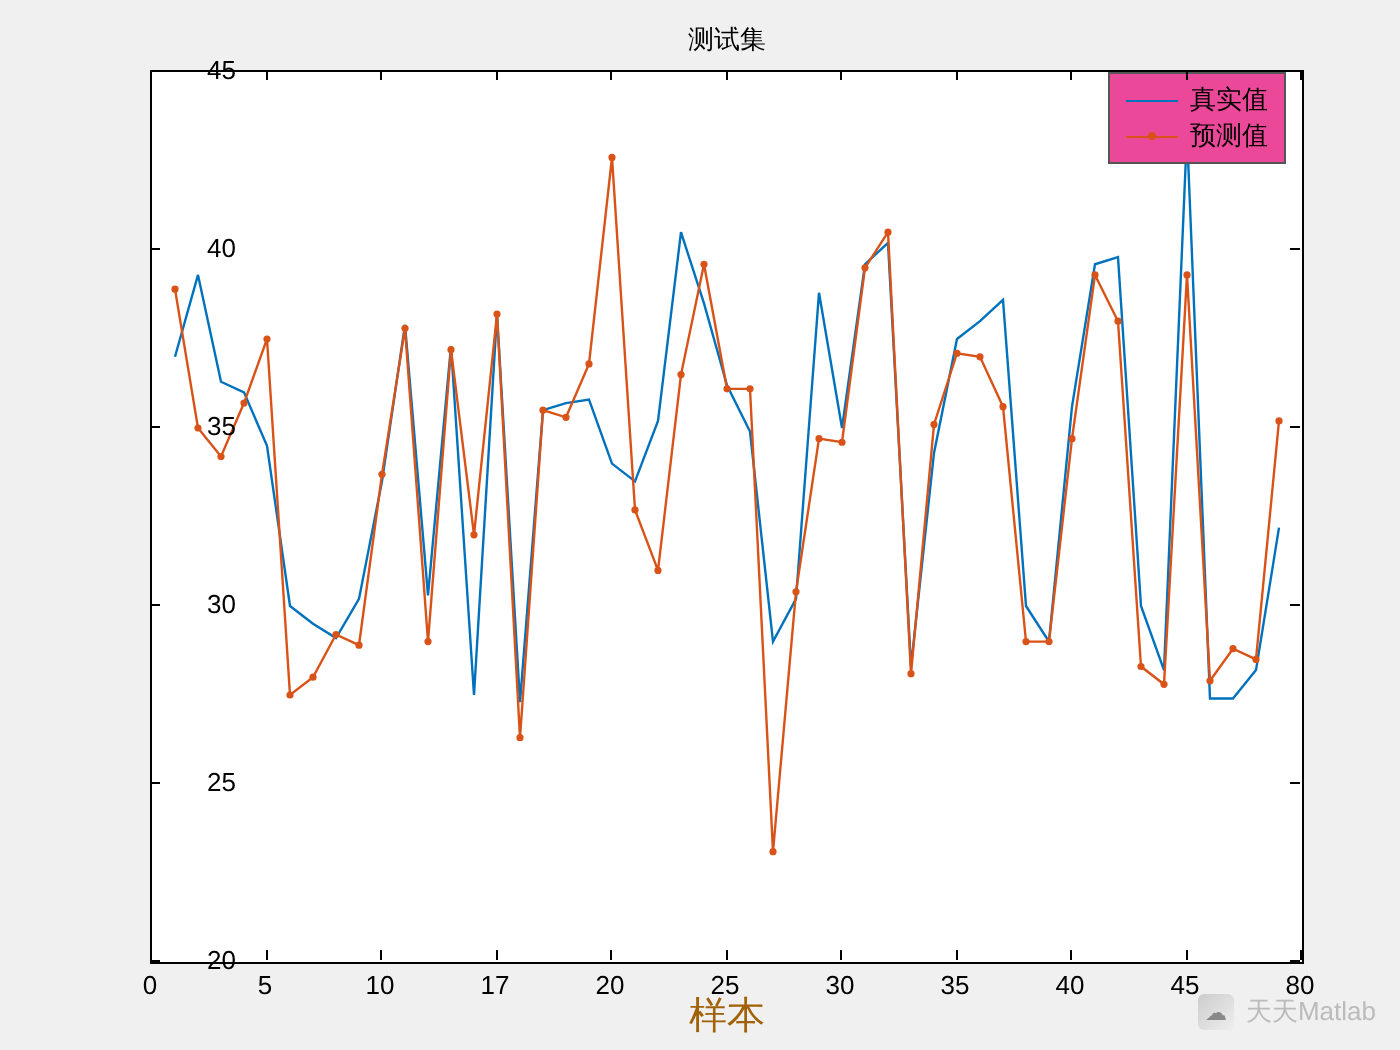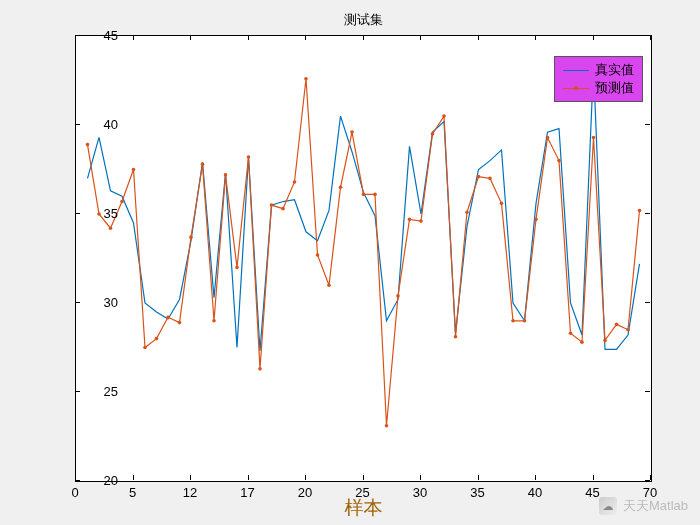--- a/index.html
+++ b/index.html
@@ -3,21 +3,21 @@
 <meta charset="utf-8">
 <style>
   html,body{margin:0;padding:0;width:700px;height:525px;background:#fff;font-family:Arial,"Microsoft YaHei",sans-serif;overflow:hidden}
   .figure{position:absolute;left:0;top:0;width:700px;height:525px;background:#f0f0f0}
   .axes{position:absolute;left:75px;top:35px;width:575px;height:445px;background:#fff;border:1px solid #000}
   .title{position:absolute;width:100%;top:-25px;text-align:center;font-size:13px;color:#000}
   .xlabel{position:absolute;width:100%;bottom:-40px;text-align:center;font-size:19px;color:#a16207}
   .ytick{position:absolute;right:582px;font-size:13px;color:#000;transform:translateY(-50%)}
   .xtick{position:absolute;top:450px;font-size:13px;color:#000;transform:translateX(-50%)}
   .tickmark{position:absolute;background:#000}
-  .legend{position:absolute;right:8px;top:20px;background:#d946ef;border:1px solid #555;padding:4px 8px;font-size:13px}
+  .legend{position:absolute;right:8px;top:0;background:#ec4899;border:1px solid #555;padding:4px 8px;font-size:13px}
   .legend-row{display:flex;align-items:center;height:18px}
   .legend-line{width:26px;height:0;border-top:1.2px solid;margin-right:6px;position:relative}
   .legend-dot::after{content:"";position:absolute;left:11px;top:-3px;width:4px;height:4px;border-radius:50%;background:#D95319}
   .watermark{position:absolute;right:12px;bottom:10px;font-size:13px;color:#bbb;display:flex;align-items:center;gap:6px}
   .wm-icon{width:18px;height:18px;border-radius:3px;background:linear-gradient(135deg,#ccc,#eee);display:flex;align-items:center;justify-content:center;font-size:11px;color:#888}
   svg{position:absolute;left:0;top:0}
 </style>
 </head>
 <body>
 
@@ -107,21 +107,21 @@
       <div class="tickmark" style="left: 645px; top: 124px; width: 5px; height: 1px;"></div>
       <div class="ytick" style="top: 35px;">45</div>
       <div class="tickmark" style="left: 75px; top: 35px; width: 5px; height: 1px;"></div>
       <div class="tickmark" style="left: 645px; top: 35px; width: 5px; height: 1px;"></div>
       <div class="xtick" style="left: 75px; top: 485px;">0</div>
       <div class="tickmark" style="left: 75px; top: 475px; width: 1px; height: 5px;"></div>
       <div class="tickmark" style="left: 75px; top: 35px; width: 1px; height: 5px;"></div>
       <div class="xtick" style="left: 132.5px; top: 485px;">5</div>
       <div class="tickmark" style="left: 132.5px; top: 475px; width: 1px; height: 5px;"></div>
       <div class="tickmark" style="left: 132.5px; top: 35px; width: 1px; height: 5px;"></div>
-      <div class="xtick" style="left: 190px; top: 485px;">12</div>
+      <div class="xtick" style="left: 190px; top: 485px;">10</div>
       <div class="tickmark" style="left: 190px; top: 475px; width: 1px; height: 5px;"></div>
       <div class="tickmark" style="left: 190px; top: 35px; width: 1px; height: 5px;"></div>
       <div class="xtick" style="left: 247.5px; top: 485px;">17</div>
       <div class="tickmark" style="left: 247.5px; top: 475px; width: 1px; height: 5px;"></div>
       <div class="tickmark" style="left: 247.5px; top: 35px; width: 1px; height: 5px;"></div>
       <div class="xtick" style="left: 305px; top: 485px;">20</div>
       <div class="tickmark" style="left: 305px; top: 475px; width: 1px; height: 5px;"></div>
       <div class="tickmark" style="left: 305px; top: 35px; width: 1px; height: 5px;"></div>
       <div class="xtick" style="left: 362.5px; top: 485px;">25</div>
       <div class="tickmark" style="left: 362.5px; top: 475px; width: 1px; height: 5px;"></div>
@@ -131,21 +131,21 @@
       <div class="tickmark" style="left: 420px; top: 35px; width: 1px; height: 5px;"></div>
       <div class="xtick" style="left: 477.5px; top: 485px;">35</div>
       <div class="tickmark" style="left: 477.5px; top: 475px; width: 1px; height: 5px;"></div>
       <div class="tickmark" style="left: 477.5px; top: 35px; width: 1px; height: 5px;"></div>
       <div class="xtick" style="left: 535px; top: 485px;">40</div>
       <div class="tickmark" style="left: 535px; top: 475px; width: 1px; height: 5px;"></div>
       <div class="tickmark" style="left: 535px; top: 35px; width: 1px; height: 5px;"></div>
       <div class="xtick" style="left: 592.5px; top: 485px;">45</div>
       <div class="tickmark" style="left: 592.5px; top: 475px; width: 1px; height: 5px;"></div>
       <div class="tickmark" style="left: 592.5px; top: 35px; width: 1px; height: 5px;"></div>
-      <div class="xtick" style="left: 650px; top: 485px;">70</div>
+      <div class="xtick" style="left: 650px; top: 485px;">80</div>
       <div class="tickmark" style="left: 650px; top: 475px; width: 1px; height: 5px;"></div>
       <div class="tickmark" style="left: 650px; top: 35px; width: 1px; height: 5px;"></div>
     </div>
   <div class="watermark">
     <span class="wm-icon">☁</span>
     <span>天天Matlab</span>
   </div>
 </div>
 
 </body></html>

